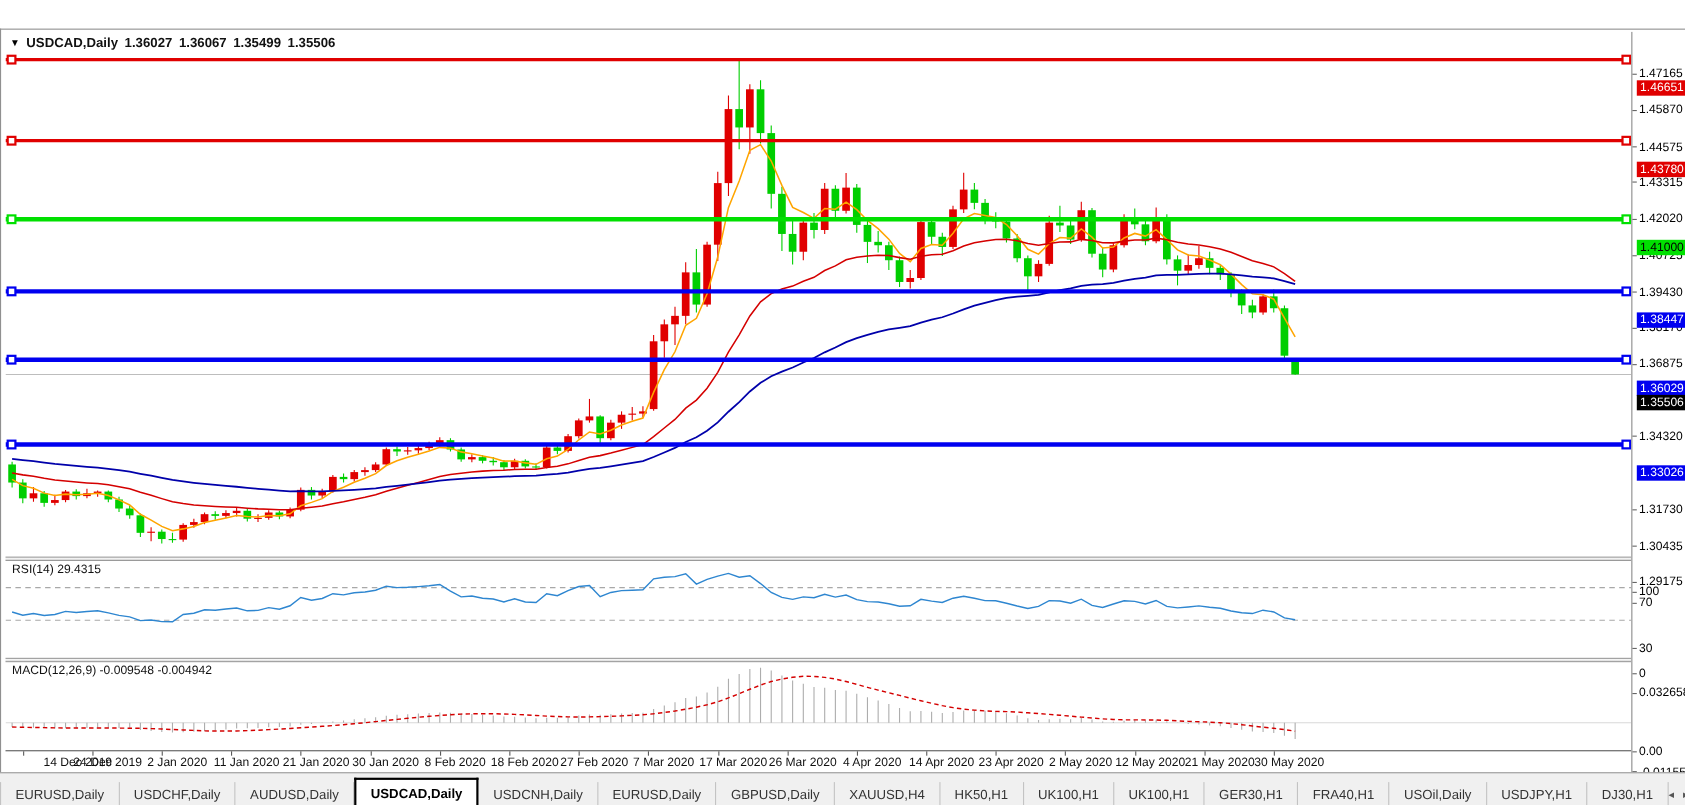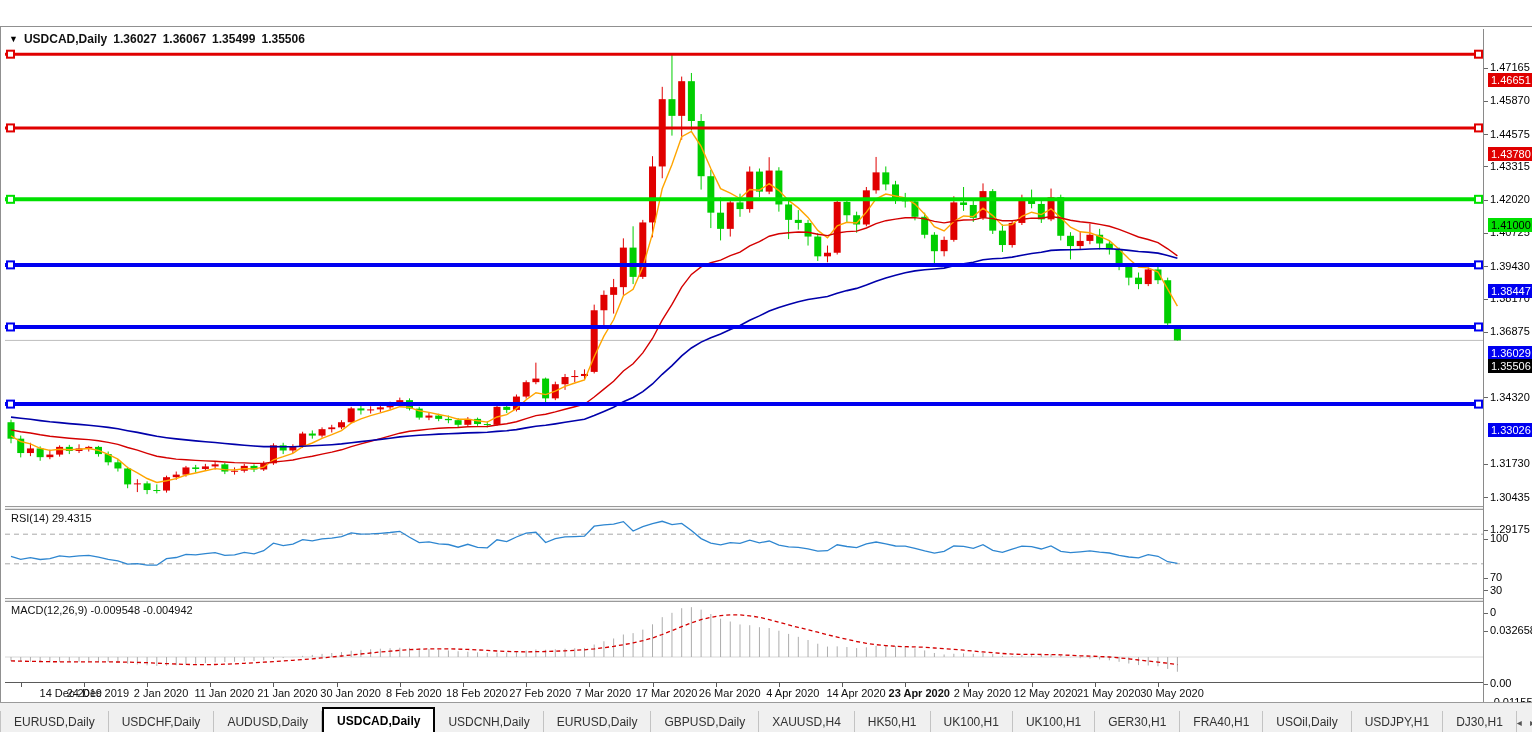--- a/index.html
+++ b/index.html
@@ -491,21 +491,21 @@
         <div class="dlab" style="left: 598.34px;">7 Mar 2020</div>
         <div class="dtick" style="left: 647.52px;"></div>
         <div class="dlab" style="left: 661.52px;">17 Mar 2020</div>
         <div class="dtick" style="left: 710.7px;"></div>
         <div class="dlab" style="left: 724.7px;">26 Mar 2020</div>
         <div class="dtick" style="left: 773.88px;"></div>
         <div class="dlab" style="left: 787.88px;">4 Apr 2020</div>
         <div class="dtick" style="left: 837.06px;"></div>
         <div class="dlab" style="left: 851.06px;">14 Apr 2020</div>
         <div class="dtick" style="left: 900.24px;"></div>
-        <div class="dlab" style="left: 914.24px; font-weight: bold;">23 Apr 2020</div>
+        <div class="dlab" style="left: 914.24px;">23 Apr 2020</div>
         <div class="dtick" style="left: 963.42px;"></div>
         <div class="dlab" style="left: 977.42px;">2 May 2020</div>
         <div class="dtick" style="left: 1026.6px;"></div>
         <div class="dlab" style="left: 1040.6px;">12 May 2020</div>
         <div class="dtick" style="left: 1089.78px;"></div>
         <div class="dlab" style="left: 1103.78px;">21 May 2020</div>
         <div class="dtick" style="left: 1152.96px;"></div>
         <div class="dlab" style="left: 1166.96px;">30 May 2020</div>
       </div>
     <div class="axiscol" id="axiscol">
@@ -523,21 +523,21 @@
         <div class="atick" style="top: 461.643px;"><i></i>1.30435</div>
         <div class="atick" style="top: 494.001px;"><i></i>1.29175</div>
         <div class="abadge" style="top: 44.2px; background: rgb(224, 0, 0);">1.46651</div>
         <div class="abadge" style="top: 117.93px; background: rgb(224, 0, 0);">1.43780</div>
         <div class="abadge" style="top: 189.323px; background: rgb(0, 224, 0); color: rgb(0, 0, 0);">1.41000</div>
         <div class="abadge" style="top: 254.887px; background: rgb(0, 0, 240);">1.38447</div>
         <div class="abadge" style="top: 316.984px; background: rgb(0, 0, 240);">1.36029</div>
         <div class="abadge" style="top: 394.104px; background: rgb(0, 0, 240);">1.33026</div>
         <div class="abadge" style="top: 330.415px; background: rgb(0, 0, 0);">1.35506</div>
         <div class="atick" style="top: 503px;"><i></i>100</div>
-        <div class="atick" style="top: 542px;"><i></i>70</div>
+        <div class="atick" style="top: 513px;"><i></i>70</div>
         <div class="atick" style="top: 554.8px;"><i></i>30</div>
         <div class="atick" style="top: 577px;"><i></i>0</div>
         <div class="atick" style="top: 594.996px;"><i></i>0.032658</div>
         <div class="atick" style="top: 648px;"><i></i>0.00</div>
         <div class="atick" style="top: 666.759px;"><i></i>-0.011558</div>
       </div>
   </div>
 
   <div class="tabbar">
     <div id="tabs" style="display:flex;align-items:flex-end;">

